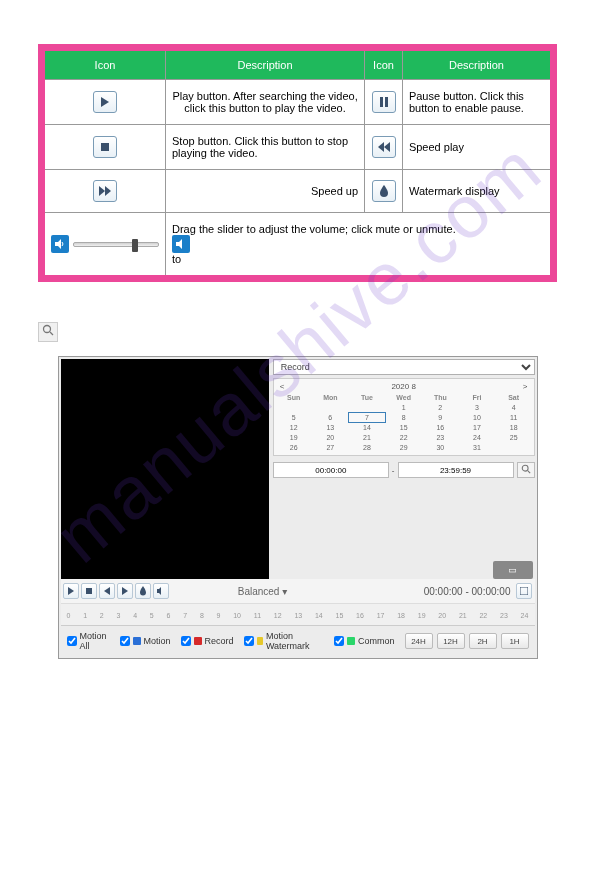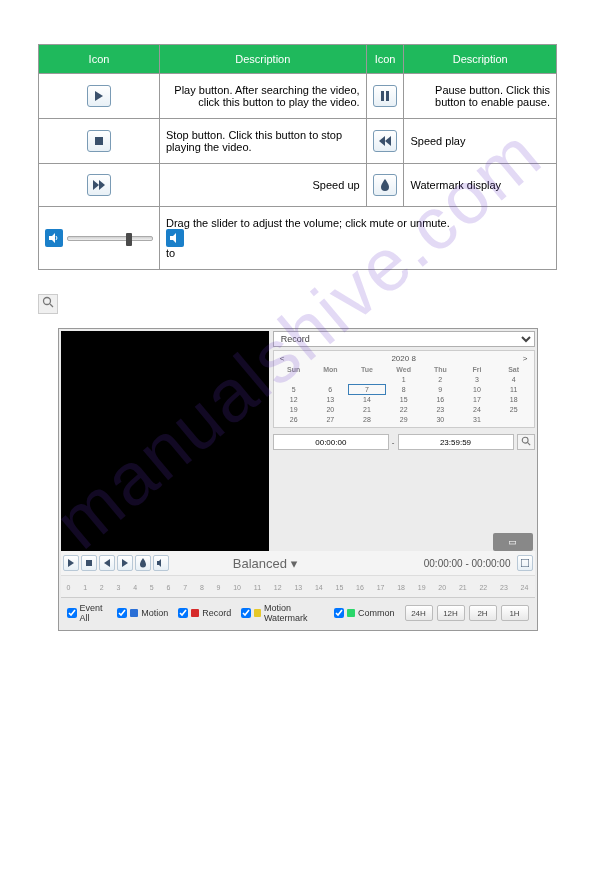--- a/index.html
+++ b/index.html
@@ -1,19 +1,19 @@
 <!DOCTYPE html>
 <html><head>
 <meta charset="utf-8">
 <style>
 *{margin:0;padding:0;box-sizing:border-box}
 body{font-family:Arial,sans-serif;font-size:11px;background:#fff;width:595px;height:893px;position:relative;overflow:hidden}
 .page{padding:44px 38px;position:relative}
 .watermark{position:absolute;top:50%;left:50%;transform:translate(-50%,-50%) rotate(-40deg);font-size:74px;color:rgba(100,50,200,.18);font-weight:400;letter-spacing:2px;pointer-events:none;z-index:20;white-space:nowrap}
-.button-table{width:100%;border-collapse:collapse;border:1px solid #ec4899;margin-bottom:24px}
+.button-table{width:100%;border-collapse:collapse;border:7px solid #ec4899;margin-bottom:40px}
 .button-table th{background:#1fb95c;color:#fff;padding:8px;border:1px solid #999;font-size:11px;font-weight:400}
 .button-table td{border:1px solid #999;padding:10px 6px;text-align:center;vertical-align:middle;font-size:11px}
 .icon-btn{display:inline-block;width:24px;height:22px;border:1px solid #7a9bb5;border-radius:3px;background:linear-gradient(#fff,#e8f0f6);position:relative;vertical-align:middle}
 .icon-btn svg{position:absolute;top:50%;left:50%;transform:translate(-50%,-50%)}
 .small-search{display:inline-block;width:20px;height:20px;background:#f0f0f0;border:1px solid #ccc;vertical-align:middle;text-align:center;line-height:18px;color:#666}
 .slider-wrap{display:inline-flex;align-items:center;gap:4px}
 .vol-icon{width:18px;height:18px;background:#1a7fc9;border-radius:2px;display:flex;align-items:center;justify-content:center}
 .vol-icon svg{fill:#fff}
 .vol-track{width:86px;height:5px;background:linear-gradient(#d0d0d0,#f0f0f0);border:1px solid #aaa;border-radius:2px;position:relative}
 .vol-thumb{position:absolute;top:-4px;left:58px;width:6px;height:13px;background:#4a4a4a;border-radius:1px}
@@ -31,21 +31,21 @@
 .cal-today{text-align:right;color:#3a7fb8;padding:2px 4px 0;font-size:8px}
 .time-search{display:flex;gap:3px;margin-top:3px}
 .time-search input{flex:1;height:16px;font-size:8px;border:1px solid #bbb;padding:0 2px;text-align:center}
 .time-search button{width:18px;height:16px;border:1px solid #bbb;background:#f4f4f4;font-size:9px;color:#666}
 .side-spacer{flex:1}
 .side-dl{text-align:right;padding-right:2px}
 .dl-btn{width:40px;height:18px;background:#888;border:none;border-radius:2px;color:#fff;font-size:9px}
 .controls{display:flex;align-items:center;gap:2px;padding:4px 2px;background:#f4f4f4}
 .ctrl{width:16px;height:16px;border:1px solid #b8c8d6;border-radius:2px;background:linear-gradient(#fff,#e8f0f6);display:flex;align-items:center;justify-content:center}
 .ctrl svg{display:block}
-.ctrl-label{font-size:13px;color:#666;margin-left:auto;margin-right:auto}
+.ctrl-label{font-size:10px;color:#666;margin-left:auto;margin-right:auto}
 .controls .time-pos{font-size:10px;color:#555;margin-left:auto;margin-right:4px}
 .timeline{height:22px;background:#f0f0f0;border-top:1px solid #ddd;position:relative;font-size:7px;color:#999}
 .timeline .ticks{display:flex;justify-content:space-between;padding:8px 6px 0}
 .legend-row{display:flex;align-items:center;gap:10px;padding:5px 6px;background:#ececec;border-top:1px solid #ccc;font-size:9px;color:#333}
 .chk{display:flex;align-items:center;gap:3px}
 .chk input{width:10px;height:10px}
 .swatch{width:8px;height:8px;display:inline-block;border-radius:1px}
 .zoom-btns{margin-left:auto;display:flex;gap:4px}
 .zoom-btns button{width:28px;height:16px;font-size:8px;border:1px solid #bbb;background:linear-gradient(#fff,#e8e8e8);border-radius:2px;color:#444}
 </style>
@@ -62,28 +62,28 @@
 <th>Description</th>
 <th>Icon</th>
 <th>Description</th>
 </tr>
       </thead>
 <tbody>
 <tr>
 <td><span class="icon-btn"><svg width="10" height="10">
                 <polygon points="1,0 9,5 1,10" fill="#3a506b"></polygon>
               </svg></span></td>
-<td style="text-align:right">Play button. After searching 
+<td style="text-align:center">Play button. After searching 
 the video, click this button to 
 play the video.</td>
 <td><span class="icon-btn"><svg width="10" height="10">
                 <rect x="1" y="0" width="3" height="10" fill="#3a506b"></rect>
                 <rect x="6" y="0" width="3" height="10" fill="#3a506b"></rect>
               </svg></span></td>
-<td style="text-align:right">Pause button. Click 
+<td style="text-align:left">Pause button. Click 
 this button to enable 
 pause.</td>
 </tr>
 <tr>
 <td><span class="icon-btn"><svg width="10" height="10">
                 <rect x="1" y="1" width="8" height="8" fill="#3a506b"></rect>
               </svg></span></td>
 <td style="text-align:left">Stop button. Click this button 
 to stop playing the video.</td>
 <td><span class="icon-btn"><svg width="12" height="10">
@@ -267,21 +267,21 @@
           <span>20</span>
           <span>21</span>
           <span>22</span>
           <span>23</span>
           <span>24</span>
 </div>
 </div>
 <div class="legend-row">
 <label class="chk">
           <input type="checkbox" checked="" style="">
-          <span>Event All</span>
+          <span>Motion All</span>
         </label>
 <label class="chk">
           <input type="checkbox" checked="" style="">
           <span class="swatch" style="background:#2a6fd6"></span>
           <span>Motion</span>
         </label>
 <label class="chk">
           <input type="checkbox" checked="" style="">
           <span class="swatch" style="background:#d62a2a"></span>
           <span>Record</span>

